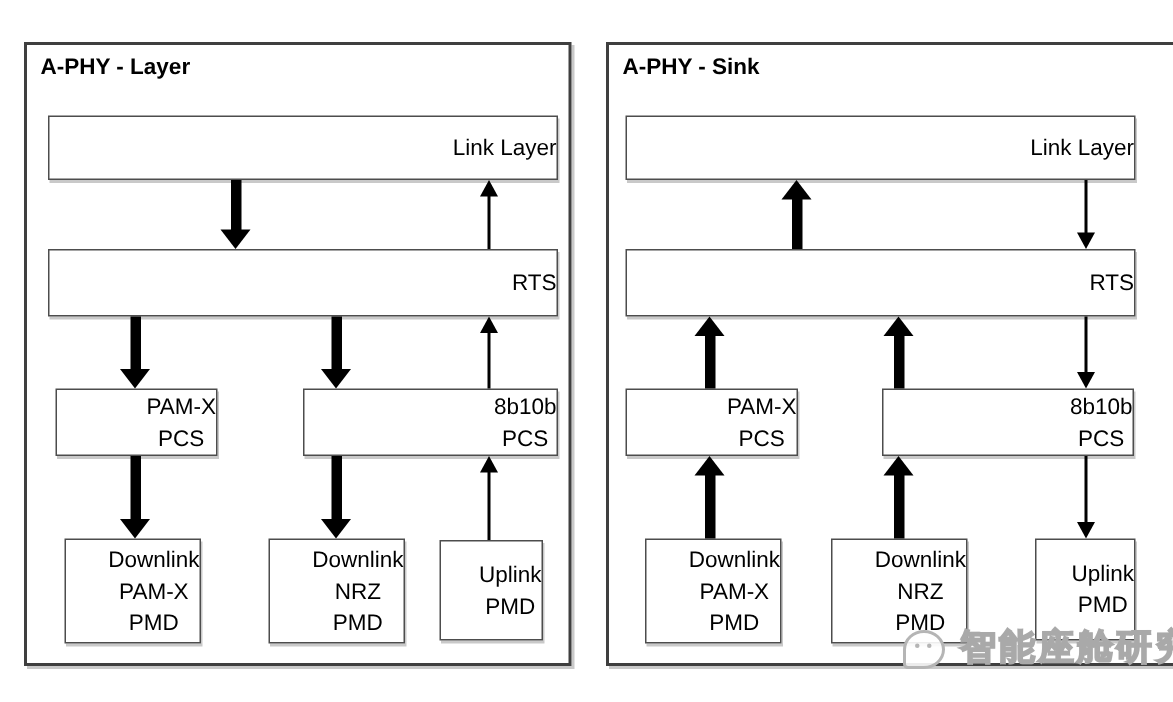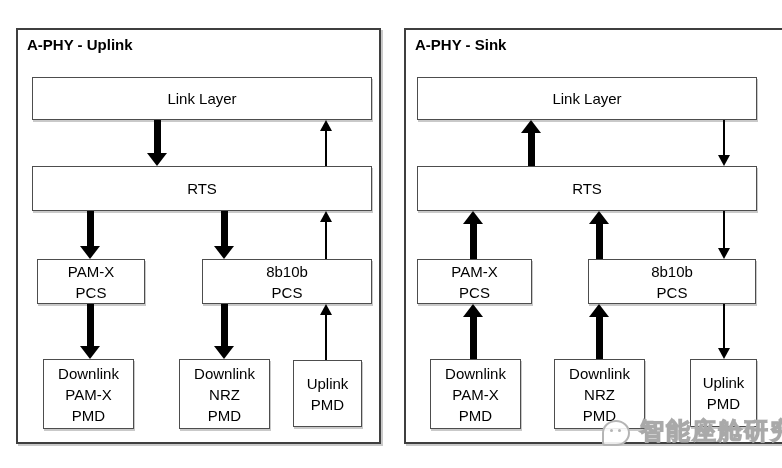--- a/index.html
+++ b/index.html
@@ -32,21 +32,21 @@
     white-space: nowrap;
   }
   .node {
     position: absolute;
     border: 1px solid #4d4d4d;
     background: #ffffff;
     box-shadow: 1px 2px 0 #c9c9c9;
     box-sizing: border-box;
     display: flex;
     align-items: center;
-    justify-content: center;
+    justify-content: flex-end;
   }
   .node-label {
     font-size: 15px;
     line-height: 21px;
     color: #000000;
     text-align: center;
     white-space: pre-line;
   }
   .arrow { position: absolute; }
   .arrow .shaft {
@@ -168,21 +168,21 @@
       <div class="arrow" style="left: 183px; top: 274px; width: 20px; height: 55px;">
         <div class="shaft" style="left: 6.5px; width: 7px; top: 11px; height: 44px;"></div>
         <div class="head up" style="border-right-width: 10px; border-left-width: 10px; border-bottom-width: 13px; top: 0px;"></div>
       </div>
       <div class="arrow" style="left: 312px; top: 274px; width: 12px; height: 55px;">
         <div class="shaft" style="left: 5px; width: 2px; top: 0px; height: 46px;"></div>
         <div class="head down" style="border-right-width: 6px; border-left-width: 6px; border-top-width: 11px; bottom: 0px;"></div>
       </div>
     </div>
     <div class="panel" style="left: 16px; top: 28px; width: 365px; height: 416px;">
-      <div class="panel-title">A-PHY - Uplink</div>
+      <div class="panel-title">A-PHY - Layer</div>
       <div class="node" style="left: 14px; top: 47px; width: 340px; height: 43px;">
         <div class="node-label">Link Layer</div>
       </div>
       <div class="node" style="left: 14px; top: 136px; width: 340px; height: 45px;">
         <div class="node-label">RTS</div>
       </div>
       <div class="node" style="left: 19px; top: 229px; width: 108px; height: 45px;">
         <div class="node-label">PAM-X
 PCS</div>
       </div>

